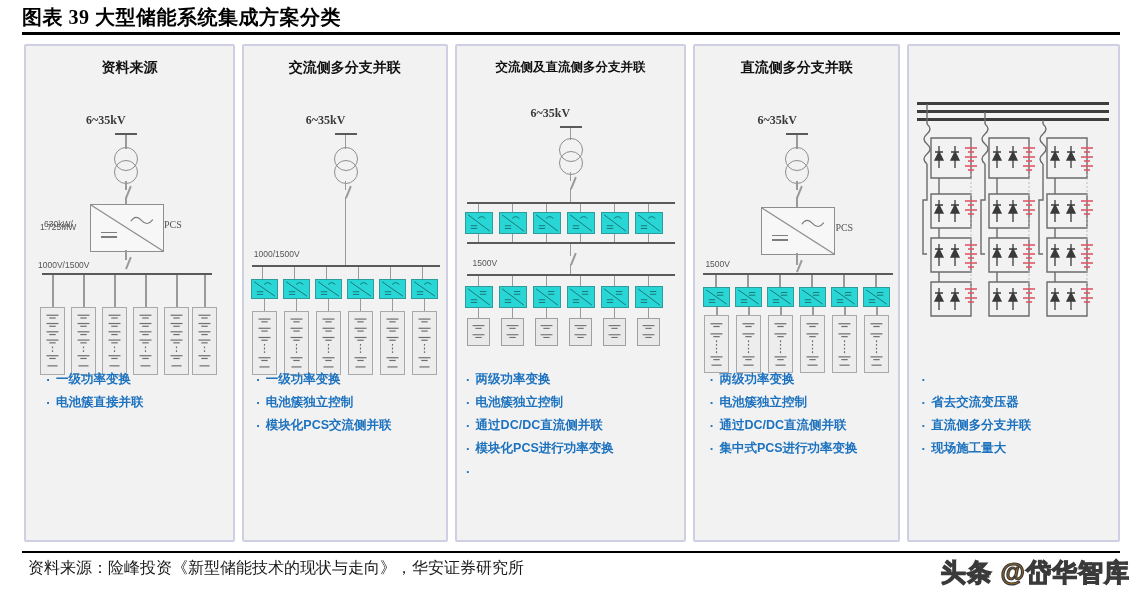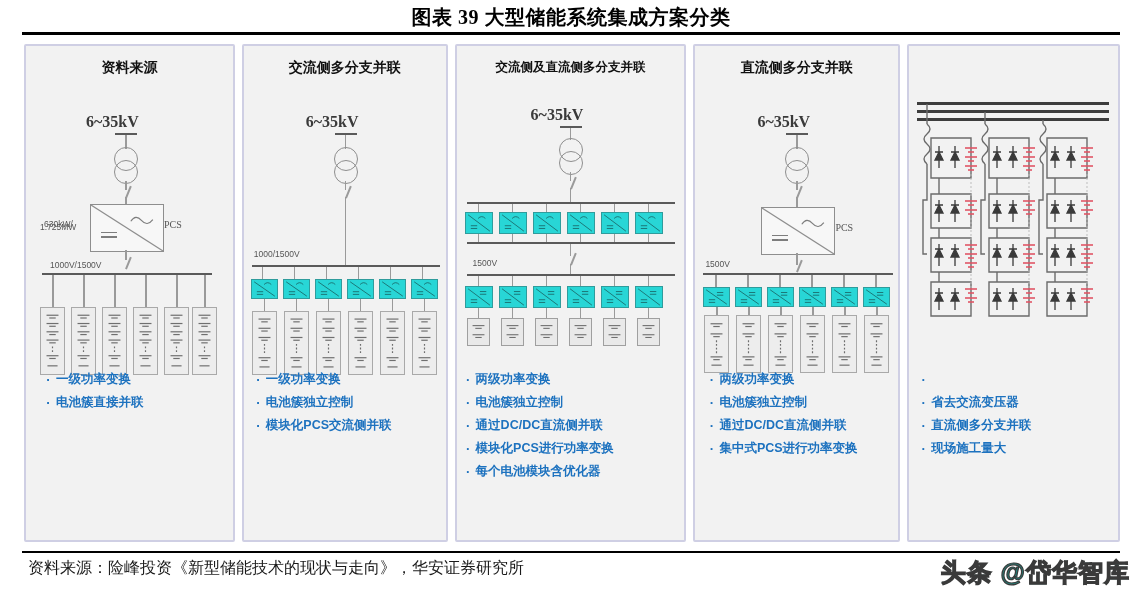--- a/index.html
+++ b/index.html
@@ -5,21 +5,21 @@
   html,body{margin:0;padding:0;}
   body{
     width:1142px;height:594px;
     background:#ffffff;
     font-family:"Liberation Sans","DejaVu Sans",sans-serif;
     overflow:hidden;
     position:relative;
   }
   
   #title-bar{
-    position:absolute;left:22px;top:4px;width:1098px;height:34px;text-align:center;
+    position:absolute;left:22px;top:4px;width:1098px;height:34px;
   }
   #title-text{
     font-family:"Liberation Serif","DejaVu Serif",serif;
     font-size:20px;font-weight:bold;color:#000;
     letter-spacing:.5px;white-space:nowrap;
     line-height:26px;
   }
   #title-rule{
     position:absolute;left:0;top:28px;width:1098px;height:3px;background:#000;
   }
@@ -67,21 +67,21 @@
   .b-indent-3{padding-left:7px;}
   .b-indent-4{padding-left:12px;}
   .b-indent-5{padding-left:10px;}
 
   
   .lbl{
     position:absolute;
     font-family:"Liberation Serif","DejaVu Serif",serif;
     color:#4a4a4a;white-space:nowrap;
   }
-  .lbl.kv{font-size:16px;color:#3a3a3a;font-weight:bold;}
+  .lbl.kv{font-size:12px;color:#3a3a3a;font-weight:bold;}
   .lbl.sm{font-family:"Liberation Sans",sans-serif;font-size:8.5px;color:#555;}
   .lbl.pcs{font-family:"Liberation Serif",serif;font-size:10px;color:#555;}
   .vline{position:absolute;background:#9a9a9a;width:1.5px;}
   .bus{position:absolute;background:#5a5a5a;height:2px;}
   .bus-thick{position:absolute;background:#3d3d3d;height:2.5px;}
   .circ{
     position:absolute;border:1.5px solid #8e8e8e;border-radius:50%;
     background:transparent;
   }
   .brk{position:absolute;width:1.5px;height:13px;background:#9a9a9a;
@@ -115,21 +115,21 @@
   
   #footer-rule{position:absolute;left:22px;top:551px;width:1098px;height:2px;background:#000;}
   #footer-text{
     position:absolute;left:28px;top:558px;
     font-family:"Liberation Serif","DejaVu Serif",serif;
     font-size:16px;color:#1a1a1a;white-space:nowrap;
   }
   #watermark{
     position:absolute;right:12px;top:556px;
     font-family:"Liberation Sans",sans-serif;
-    font-size:25px;font-weight:bold;color:#0f766e;
+    font-size:25px;font-weight:bold;color:#a16207;
     -webkit-text-stroke:1.2px #2a2a2a;
     text-shadow:0 0 1px rgba(0,0,0,.35);
     letter-spacing:1px;white-space:nowrap;opacity:.92;
   }
 </style>
 </head>
 <body>
 
 <div id="title-bar">
   <div id="title-text">图表 39 大型储能系统集成方案分类</div>
@@ -161,21 +161,21 @@
             <i></i>
           </div>
         <svg class="wv" viewBox="0 0 30 12">
           <path d="M1 7 Q7 -2 14 6 Q21 14 28 5" stroke="#7d7d7d" stroke-width="1.4" fill="none"></path>
         </svg>
       </div>
       <div class="lbl pcs" style="left:138px;top:142px;">PCS</div>
 
       <div class="vline" style="left:99px;top:173px;height:10px;"></div>
       <div class="brk" style="left:99px;top:179px;"></div>
-      <div class="lbl sm" style="left:24px;top:183px;">1000V/1500V</div>
+      <div class="lbl sm" style="left:12px;top:183px;">1000V/1500V</div>
       <div class="bus" style="left:16px;top:196px;width:170px;"></div>
 
       <div class="vline" style="left:26px;top:198px;height:32px;"></div>
       <div class="vline" style="left:57px;top:198px;height:32px;"></div>
       <div class="vline" style="left:88px;top:198px;height:32px;"></div>
       <div class="vline" style="left:119px;top:198px;height:32px;"></div>
       <div class="vline" style="left:150px;top:198px;height:32px;"></div>
       <div class="vline" style="left:178px;top:198px;height:32px;"></div>
 
       <div class="batt" style="left:14px;top:230px;width:25px;height:68px;">
@@ -716,21 +716,20 @@
       <div class="bullet">
           <span class="dot">·</span>
           <span>通过DC/DC直流侧并联</span>
         </div>
       <div class="bullet">
           <span class="dot">·</span>
           <span>模块化PCS进行功率变换</span>
         </div>
       <div class="bullet">
           <span class="dot">·</span>
-          <span>每个电池模块含优化器</span>
         </div>
     </div>
   </div>
 
   <div class="panel w4">
     <div class="p-title">直流侧多分支并联</div>
     <div class="diagram">
       <div class="lbl kv" style="left:62px;top:36px;">6~35kV</div>
       <div class="bus" style="left:91px;top:56px;width:22px;"></div>
       <div class="vline" style="left:101px;top:58px;height:14px;"></div>

